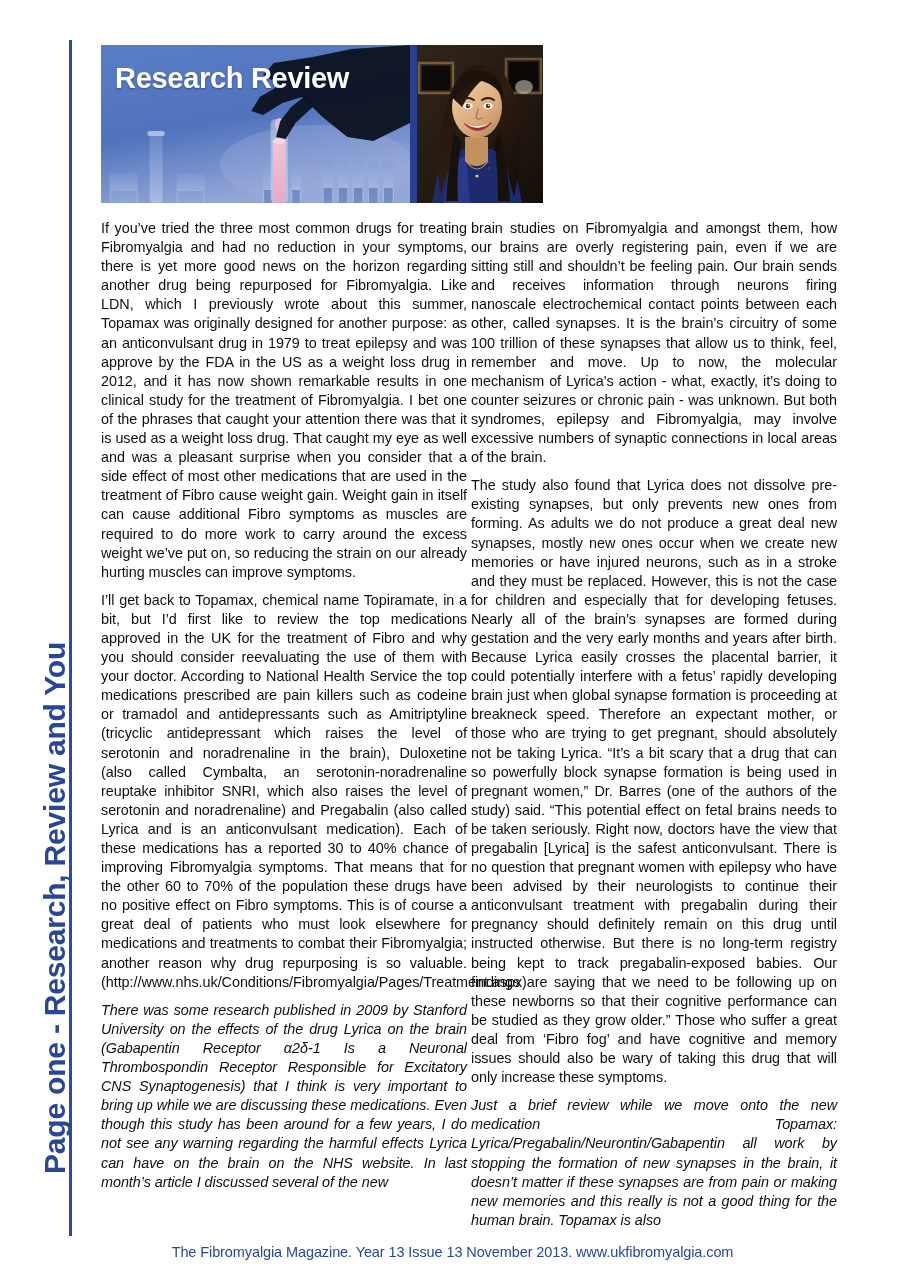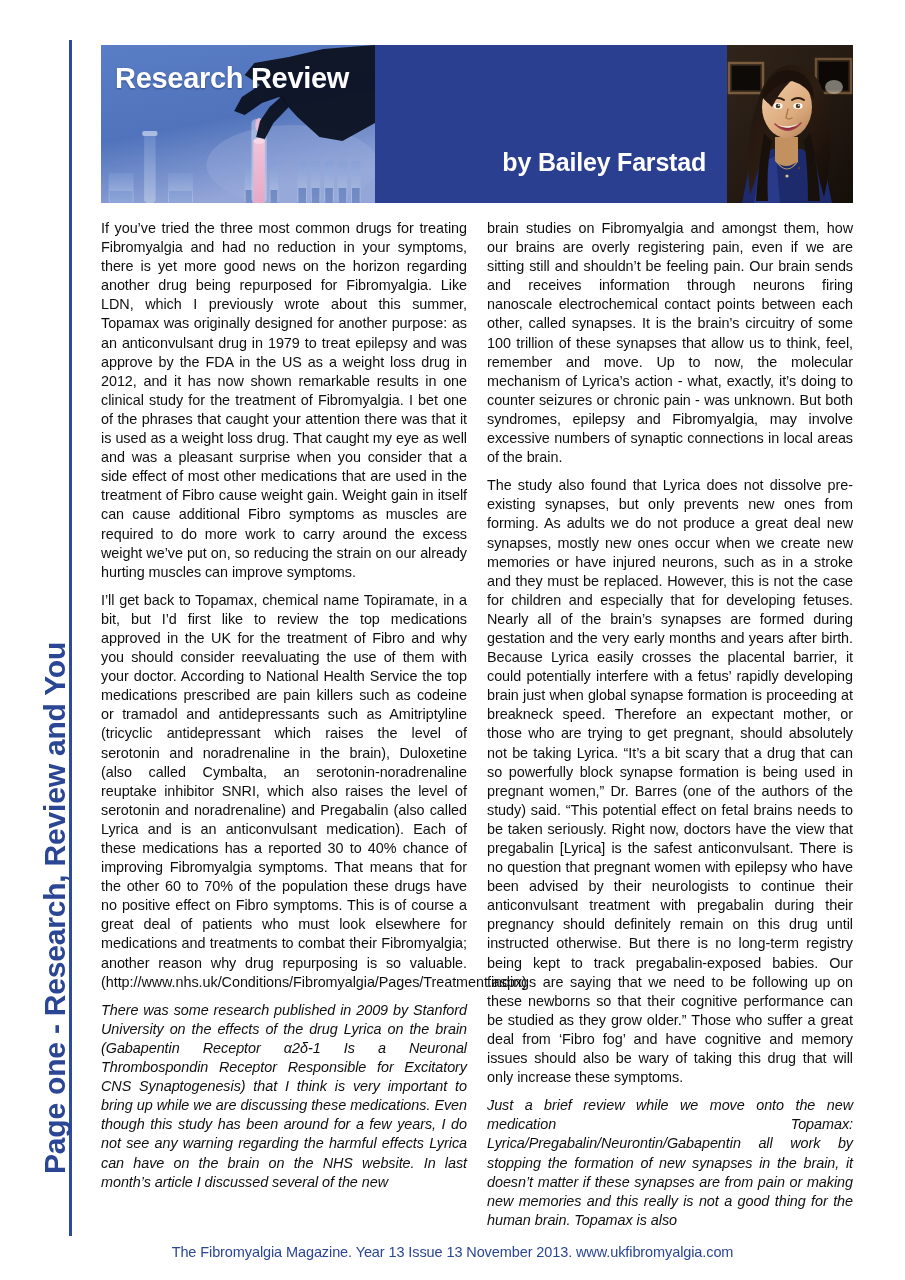--- a/index.html
+++ b/index.html
@@ -54,25 +54,24 @@
     left: 101px;
     top: 45px;
     width: 752px;
     height: 158px;
     display: flex;
   }
 
   
   #masthead-image {
     position: relative;
-    width: 236px;
+    width: 309px;
     height: 158px;
     overflow: hidden;
     background: linear-gradient(160deg, #5b7fc4 0%, #4b70bb 42%, #5577bd 75%, #8c9ed3 100%);
-    padding-left: 38px;
   }
   #masthead-image .lab-svg {
     position: absolute;
     inset: 0;
     width: 100%;
     height: 100%;
     display: block;
   }
   #masthead-title {
     position: absolute;
@@ -122,21 +121,21 @@
   }
 
   
   #article {
     position: absolute;
     left: 101px;
     top: 219px;
     width: 752px;
     height: 1010px;
     display: flex;
-    gap: 20px;
+    gap: 4px;
   }
   .column {
     width: 366px;
     height: 100%;
   }
   .para {
     margin: 0 0 9px 0;
     font-size: 14.4px;
     line-height: 19.1px;
     color: #100f0f;
@@ -232,23 +231,20 @@
                L139 66 L147 52 L166 40 L150 30 L160 18 L196 12 L232 4 Z" fill="#0d1322" opacity=".96"></path>
       <path d="M190 50 L176 62 L166 76 L162 92 L171 94 L180 78 L196 62 Z" fill="#0d1322" opacity=".96"></path>
 
       <rect x="0" y="0" width="286" height="158" fill="none"></rect>
     </svg>
     <div id="masthead-title">
       <div>Research Review</div>
     </div>
   </div>
 
-  <div id="masthead-blue">
-    <div id="masthead-byline">by Bailey Farstad</div>
-  </div>
 
   <div id="masthead-photo">
     <svg class="photo-svg" viewBox="0 0 133 158" preserveAspectRatio="none">
       <defs>
         <linearGradient id="roomGrad" x1="0" y1="0" x2="1" y2="1">
           <stop offset="0%" stop-color="#32251b"></stop>
           <stop offset="55%" stop-color="#241a12"></stop>
           <stop offset="100%" stop-color="#140e09"></stop>
         </linearGradient>
         <linearGradient id="skinGrad" x1="0.2" y1="0" x2="0.9" y2="1">

